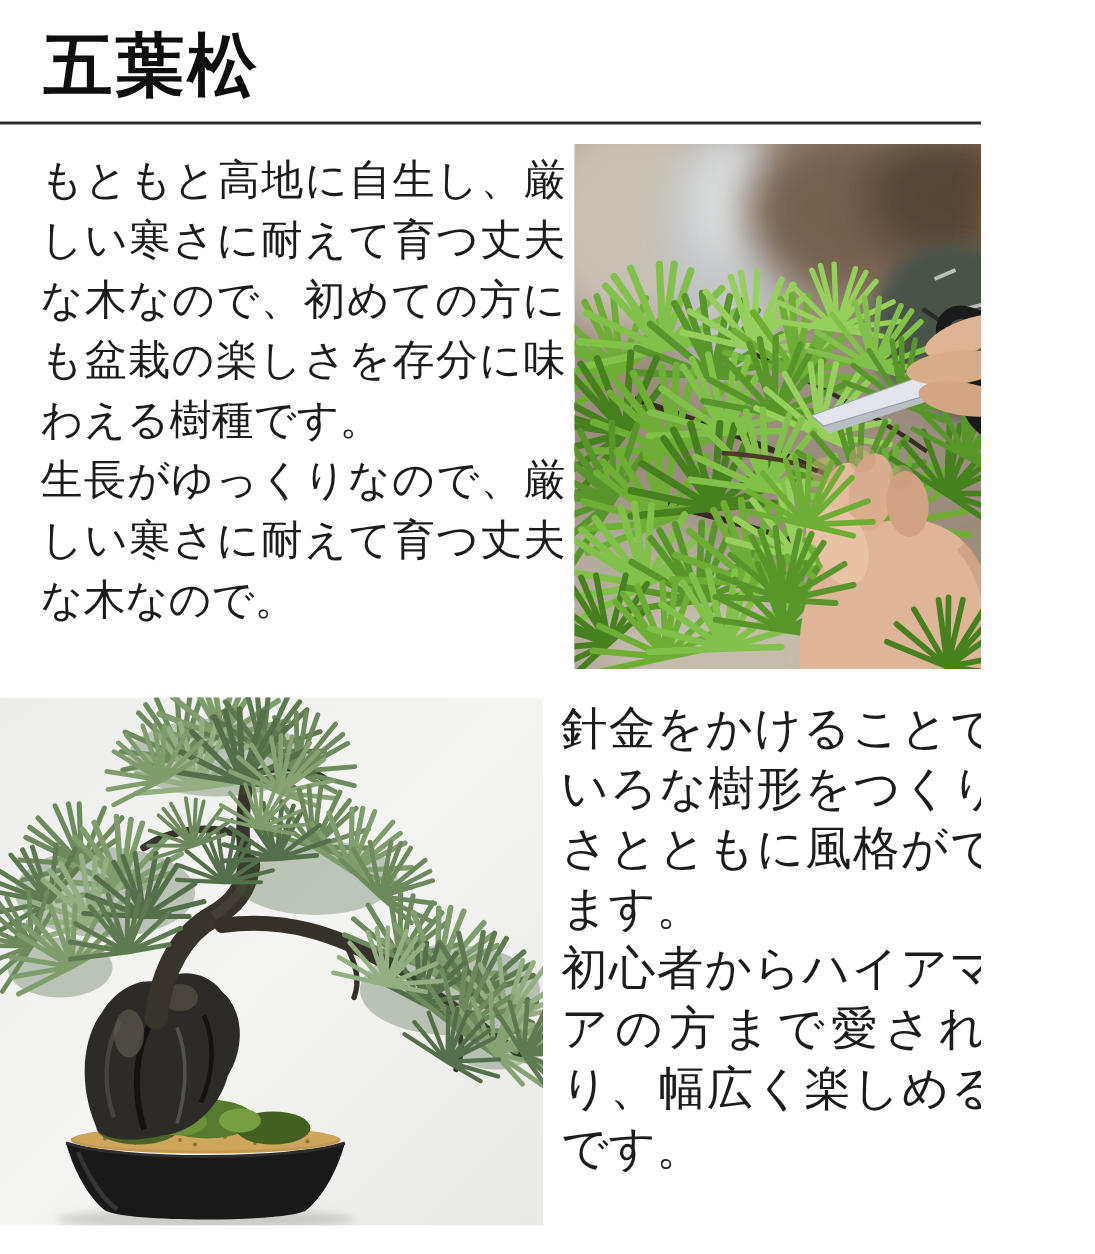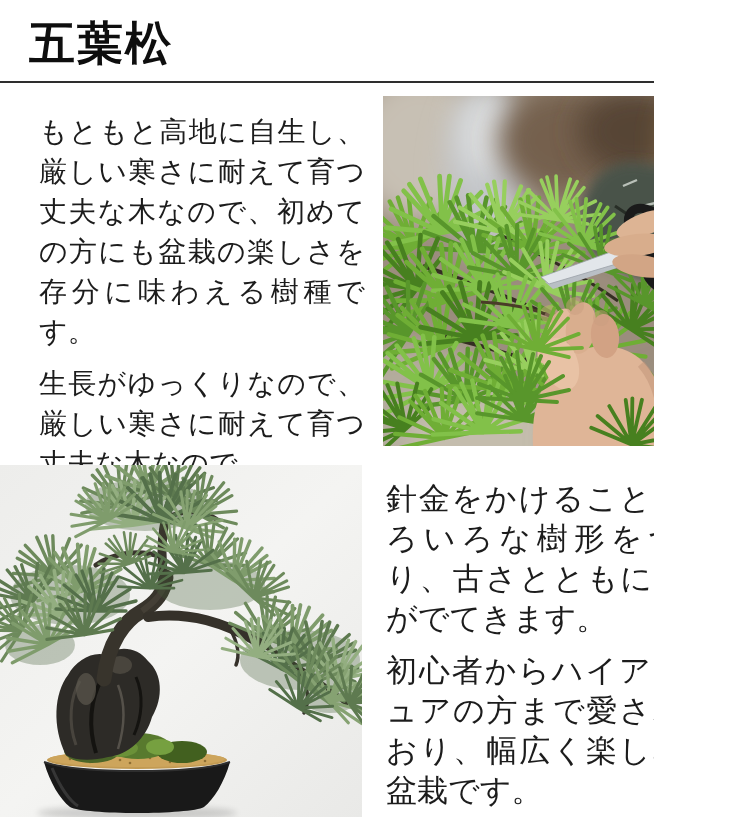--- a/index.html
+++ b/index.html
@@ -1,21 +1,21 @@
 <!DOCTYPE html>
 <html><head>
 <meta charset="utf-8">
 <style>
   html,body{margin:0;padding:0;background:#fff;}
   .canvas{position:relative;width:654px;height:836px;background:#ffffff;overflow:hidden;
           font-family:"DejaVu Serif","Liberation Serif",serif;color:#1f1f1f;}
   .title{position:absolute;left:29px;top:16px;margin:0;font-size:46px;line-height:54px;
          font-weight:700;color:#0e0e0e;letter-spacing:2px;}
   .rule{position:absolute;left:0;top:81px;width:722px;height:2px;background:#2e2e2e;}
-  .textcol p{margin:12px;}
+  .textcol p{margin:0;}
   .intro{position:absolute;left:27px;top:100px;width:350px;font-size:28px;line-height:40px;
          font-weight:500;text-align:justify;color:#1c1c1c;}
   .wiring{position:absolute;left:374px;top:466px;width:356px;font-size:31px;line-height:40px;
           font-weight:500;text-align:justify;color:#1c1c1c;}
   figure.photo{position:absolute;margin:0;padding:0;}
   figure.photo svg{display:block;}
   .pruning{left:383px;top:96px;width:347px;height:350px;}
   .bonsai{left:0px;top:465px;width:362px;height:352px;}
 </style>
 </head>

